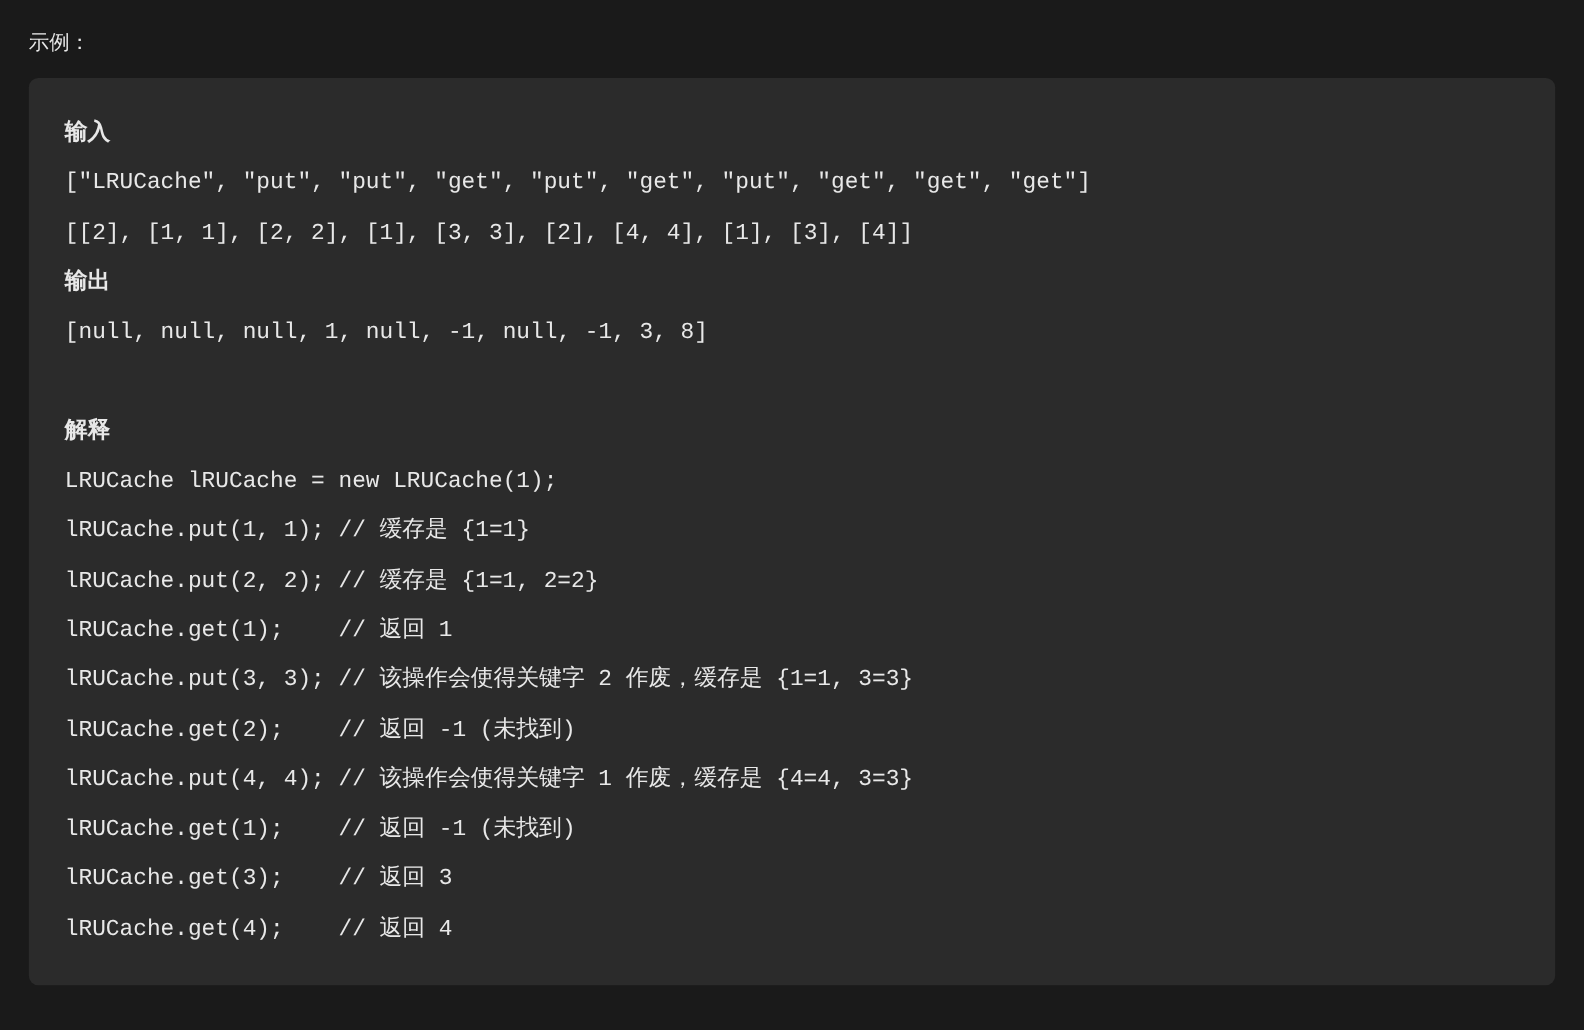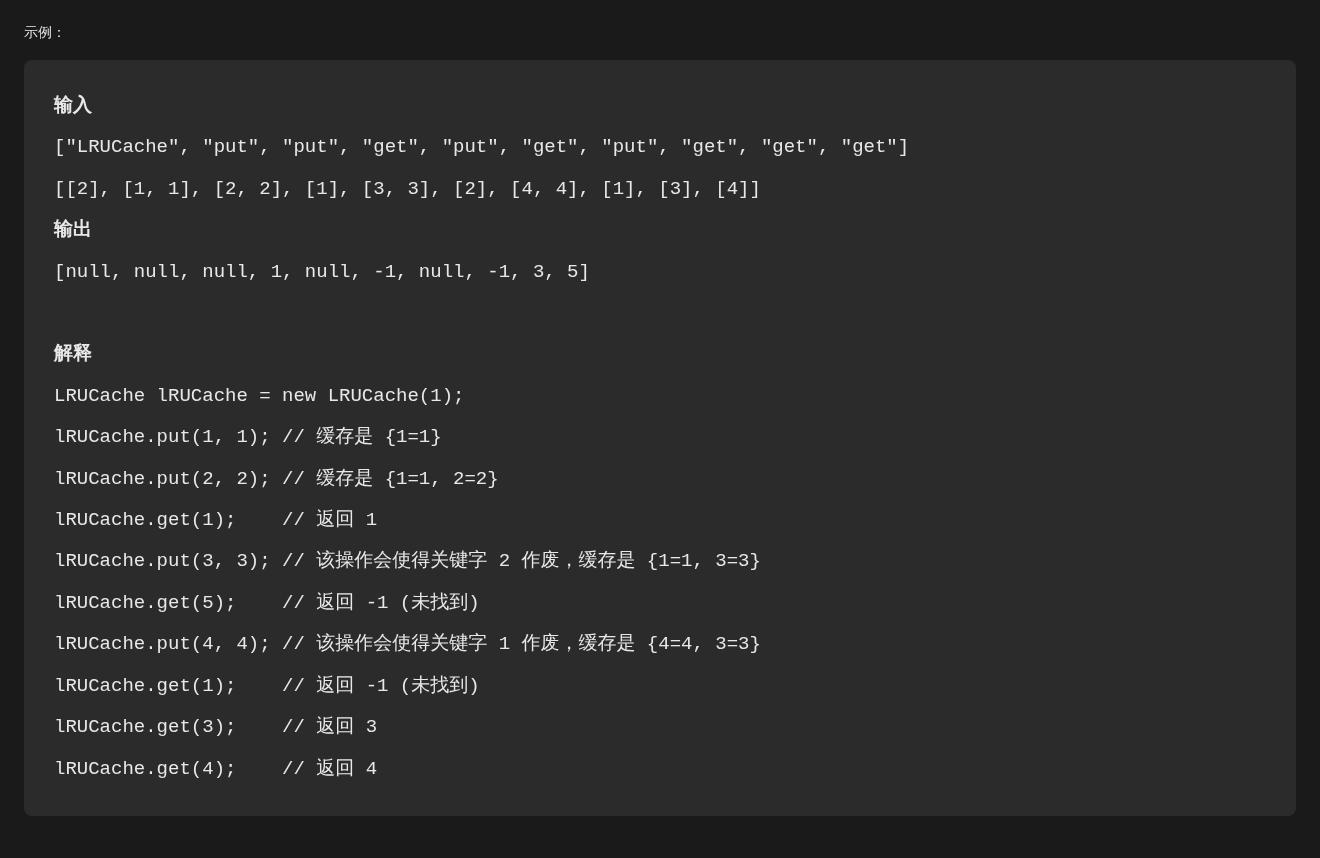--- a/index.html
+++ b/index.html
@@ -11,21 +11,21 @@
       background-color: #1a1a1a;
       color: #e8e8e8;
       font-family: -apple-system, BlinkMacSystemFont, "Segoe UI", "PingFang SC", "Hiragino Sans GB", "Microsoft YaHei", sans-serif;
       padding: 24px;
       width: 1320px;
       height: 858px;
       font-size: 17px;
     }
     .example-label {
       margin-bottom: 18px;
-      font-size: 14px;
+      font-size: 17px;
       color: #e8e8e8;
     }
     .code-block {
       background-color: #2b2b2b;
       border-radius: 8px;
       padding: 26px 30px;
       font-family: "SF Mono", "Monaco", "Menlo", "Consolas", "Courier New", monospace;
       font-size: 19px;
       line-height: 2.18;
       color: #e8e8e8;
@@ -37,25 +37,25 @@
     }
   </style>
 </head>
 <body>
 
 <div class="example-label">示例：</div>
 <div class="code-block" id="code-block"><span class="bold">输入</span>
 <span>["LRUCache", "put", "put", "get", "put", "get", "put", "get", "get", "get"]</span>
 <span>[[2], [1, 1], [2, 2], [1], [3, 3], [2], [4, 4], [1], [3], [4]]</span>
 <span class="bold">输出</span>
-<span>[null, null, null, 1, null, -1, null, -1, 3, 5]</span>
+<span>[null, null, null, 1, null, -1, null, -1, 3, 8]</span>
 <span></span>
 <span class="bold">解释</span>
 <span>LRUCache lRUCache = new LRUCache(1);</span>
 <span>lRUCache.put(1, 1); // 缓存是 {1=1}</span>
 <span>lRUCache.put(2, 2); // 缓存是 {1=1, 2=2}</span>
 <span>lRUCache.get(1);    // 返回 1</span>
 <span>lRUCache.put(3, 3); // 该操作会使得关键字 2 作废，缓存是 {1=1, 3=3}</span>
-<span>lRUCache.get(5);    // 返回 -1 (未找到)</span>
+<span>lRUCache.get(2);    // 返回 -1 (未找到)</span>
 <span>lRUCache.put(4, 4); // 该操作会使得关键字 1 作废，缓存是 {4=4, 3=3}</span>
 <span>lRUCache.get(1);    // 返回 -1 (未找到)</span>
 <span>lRUCache.get(3);    // 返回 3</span>
 <span>lRUCache.get(4);    // 返回 4</span></div>
 
 </body></html>

